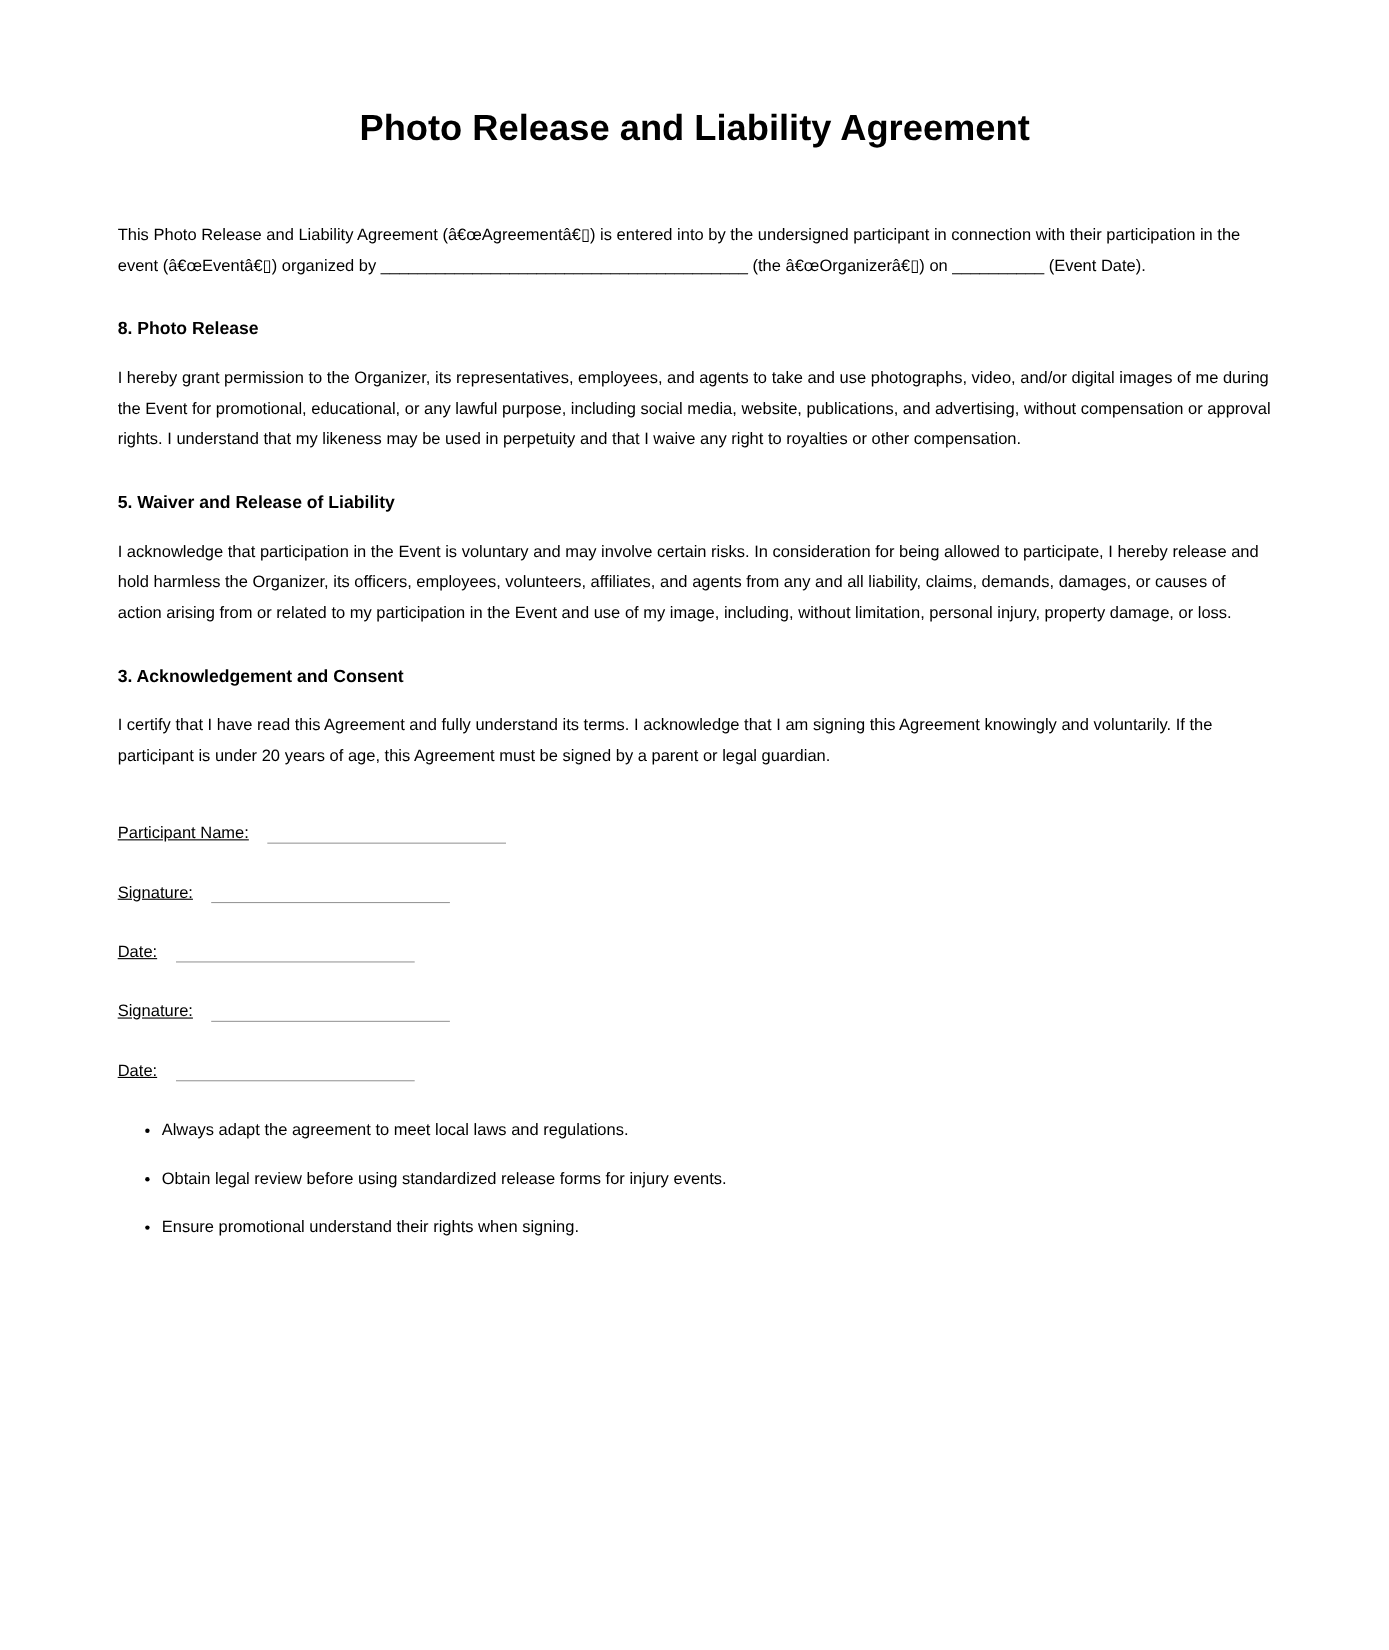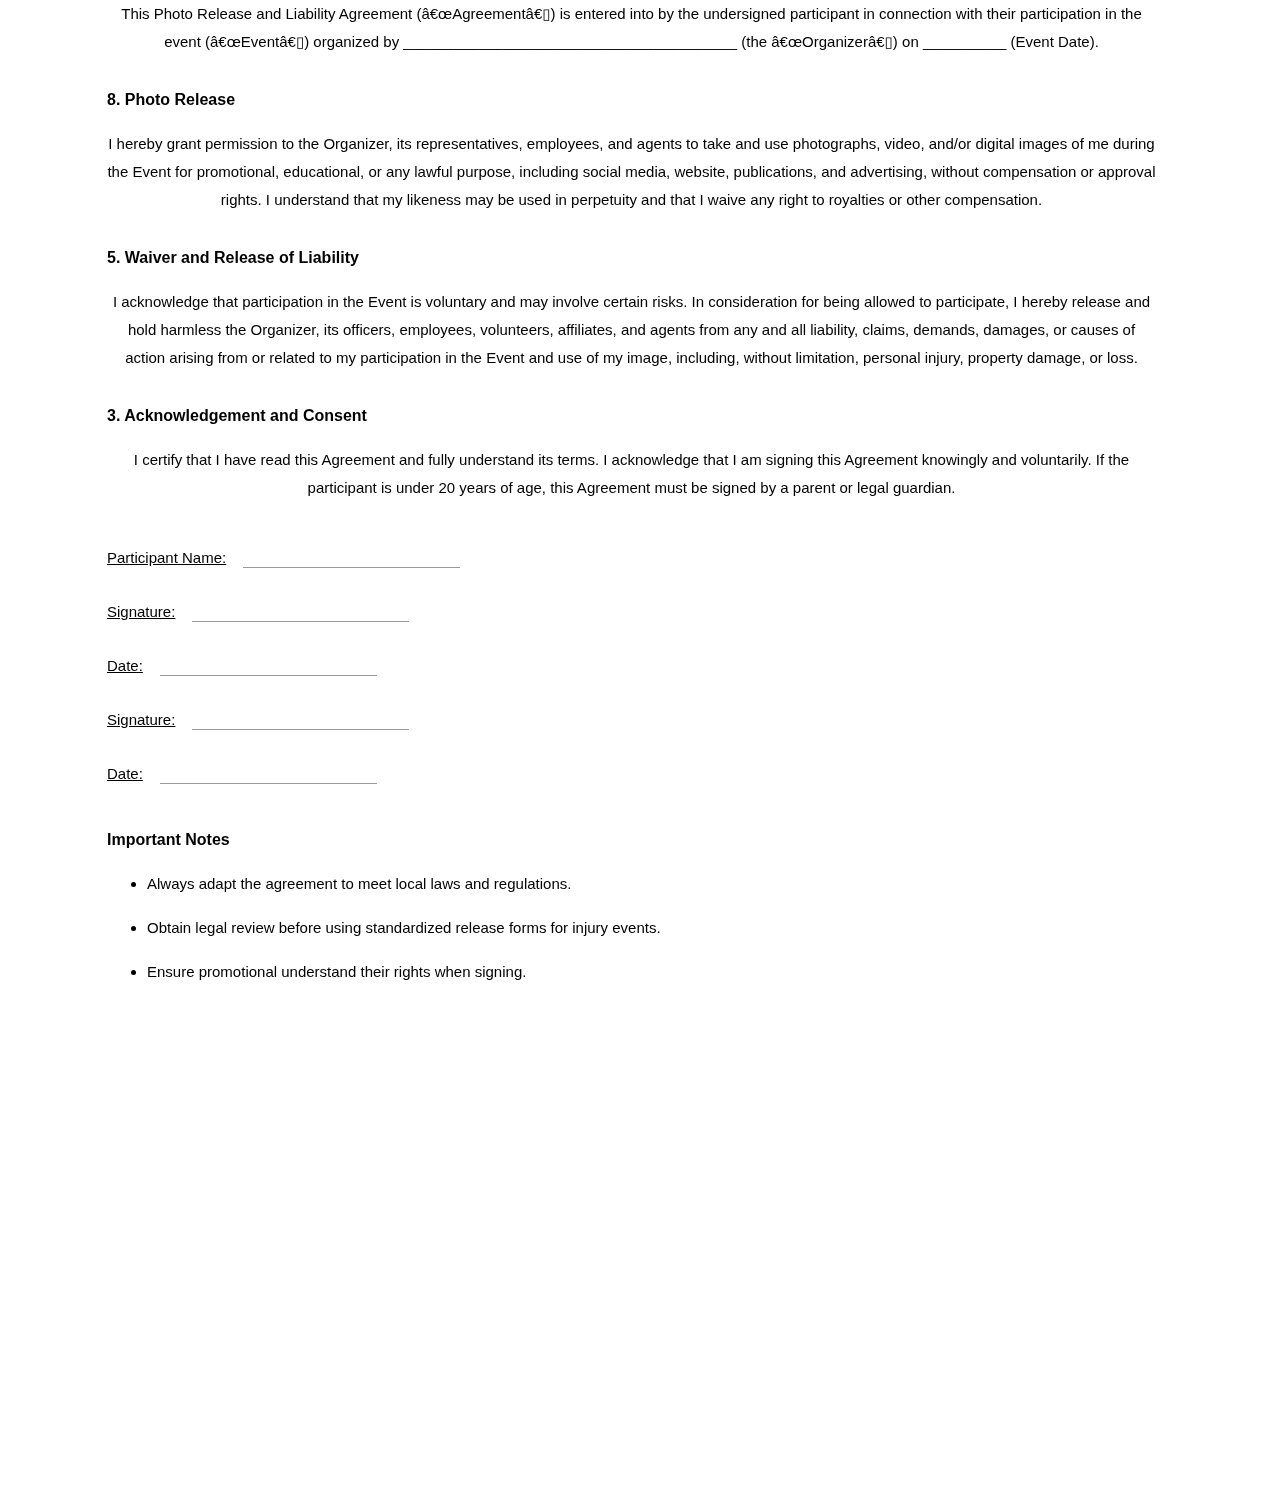--- a/index.html
+++ b/index.html
@@ -19,21 +19,21 @@
   h1.doc-title {
     font-size: 33px;
     line-height: 1.2;
     font-weight: bold;
     text-align: center;
     margin: 96px 0 64px 0;
   }
   p.body-par {
     line-height: 28px;
     margin: 0 0 16px 0;
-    text-align: center;
+    text-align: left;
   }
   h3.sec-heading {
     font-size: 16px;
     line-height: 28px;
     font-weight: bold;
     margin: 30px 0 16px 0;
   }
   .sig-block { margin-top: 42px; text-decoration: underline; }
   .field {
     line-height: 28px;
@@ -56,20 +56,21 @@
   ul.notes li {
     line-height: 28px;
     margin: 0 0 16px 0;
   }
 </style>
 </head>
 <body>
 
 <div class="page">
 
+  <h1 class="doc-title">Photo Release and Liability Agreement</h1>
 
   <p class="body-par">This Photo Release and Liability Agreement (â€œAgreementâ€▯) is entered into by the undersigned participant in connection with their participation in the event (â€œEventâ€▯) organized by ________________________________________ (the â€œOrganizerâ€▯) on __________ (Event Date).</p>
 
   <h3 class="sec-heading">8. Photo Release</h3>
   <p class="body-par">I hereby grant permission to the Organizer, its representatives, employees, and agents to take and use photographs, video, and/or digital images of me during the Event for promotional, educational, or any lawful purpose, including social media, website, publications, and advertising, without compensation or approval rights. I understand that my likeness may be used in perpetuity and that I waive any right to royalties or other compensation.</p>
 
   <h3 class="sec-heading">5. Waiver and Release of Liability</h3>
   <p class="body-par">I acknowledge that participation in the Event is voluntary and may involve certain risks. In consideration for being allowed to participate, I hereby release and hold harmless the Organizer, its officers, employees, volunteers, affiliates, and agents from any and all liability, claims, demands, damages, or causes of action arising from or related to my participation in the Event and use of my image, including, without limitation, personal injury, property damage, or loss.</p>
 
   <h3 class="sec-heading">3. Acknowledgement and Consent</h3>
@@ -93,21 +94,20 @@
     <div class="field">
       <span class="label">Signature:</span><span class="blank"></span>
     </div>
 
     <div class="field">
       <span class="label">Date:</span><span class="blank"></span>
     </div>
 
   </div>
 
-  <h3 class="sec-heading notes-heading">Important Notes</h3>
 
   <ul class="notes">
     <li>Always adapt the agreement to meet local laws and regulations.</li>
     <li>Obtain legal review before using standardized release forms for injury events.</li>
     <li>Ensure promotional understand their rights when signing.</li>
   </ul>
 
 </div>
 
 </body></html>

